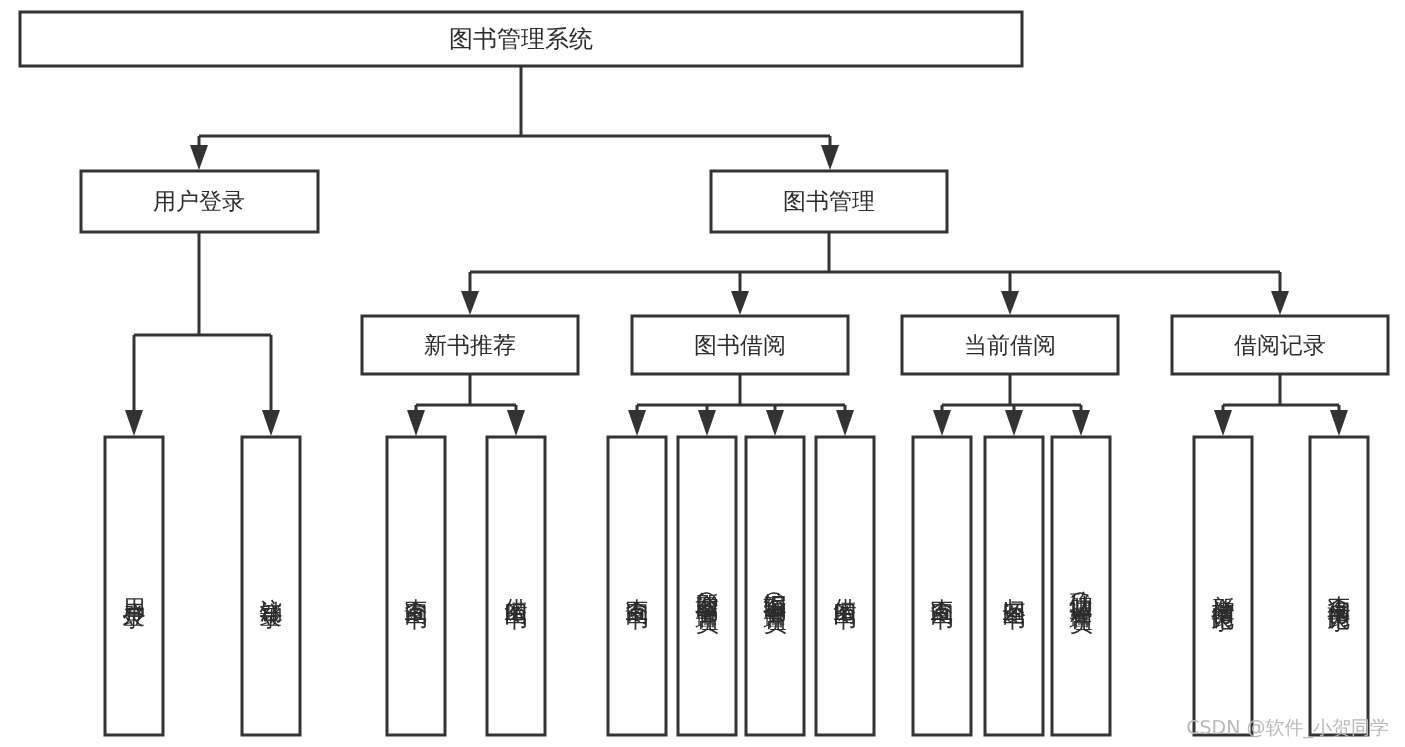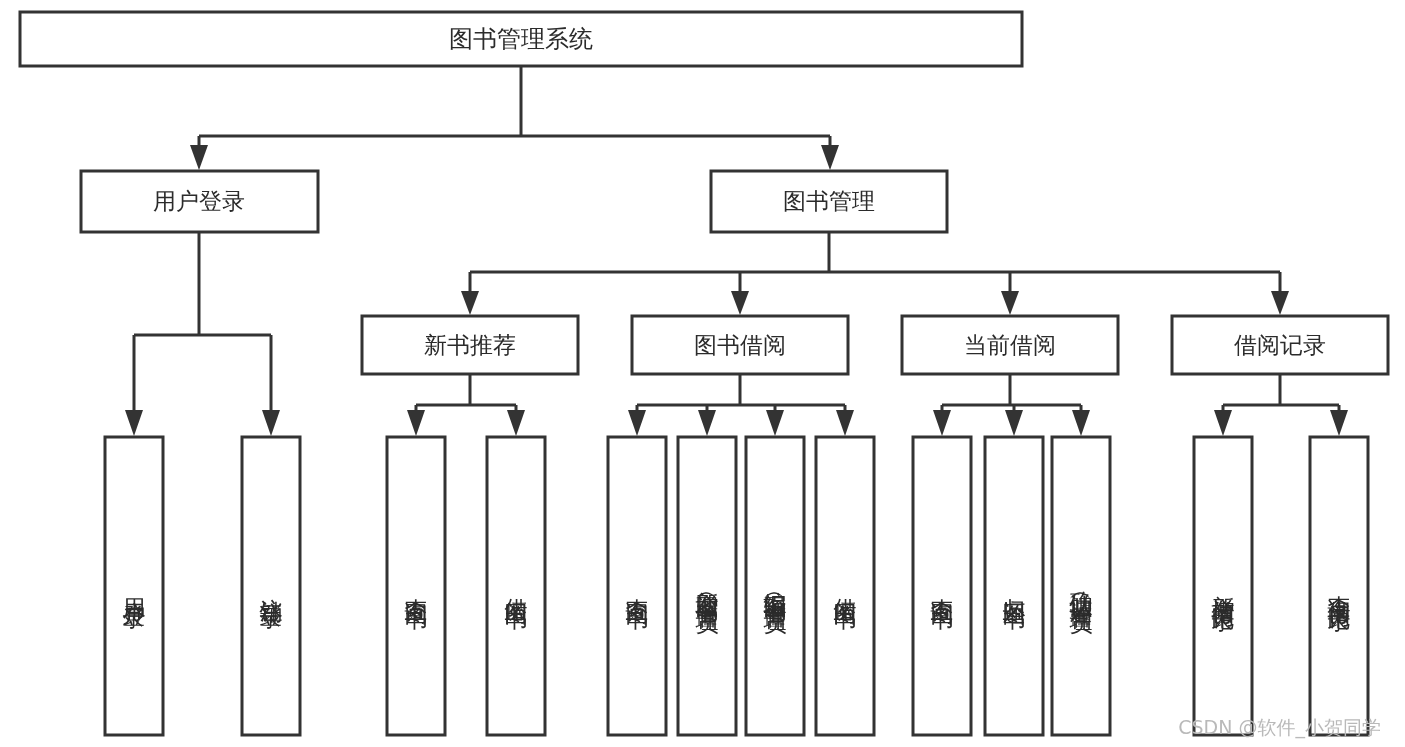--- a/index.html
+++ b/index.html
@@ -62,21 +62,21 @@
     letter-spacing: 3px;
     display: flex;
     align-items: center;
     justify-content: center;
     white-space: nowrap;
     line-height: 1;
     pointer-events: none;
   }
   .watermark {
     position: absolute;
-    right: 24px;
+    right: 16px;
     bottom: 6px;
     font-family: "DejaVu Sans", "Liberation Sans", sans-serif;
     font-size: 19px;
     color: #b9b9b9;
     white-space: nowrap;
   }
 </style>
 </head>
 <body>
 

